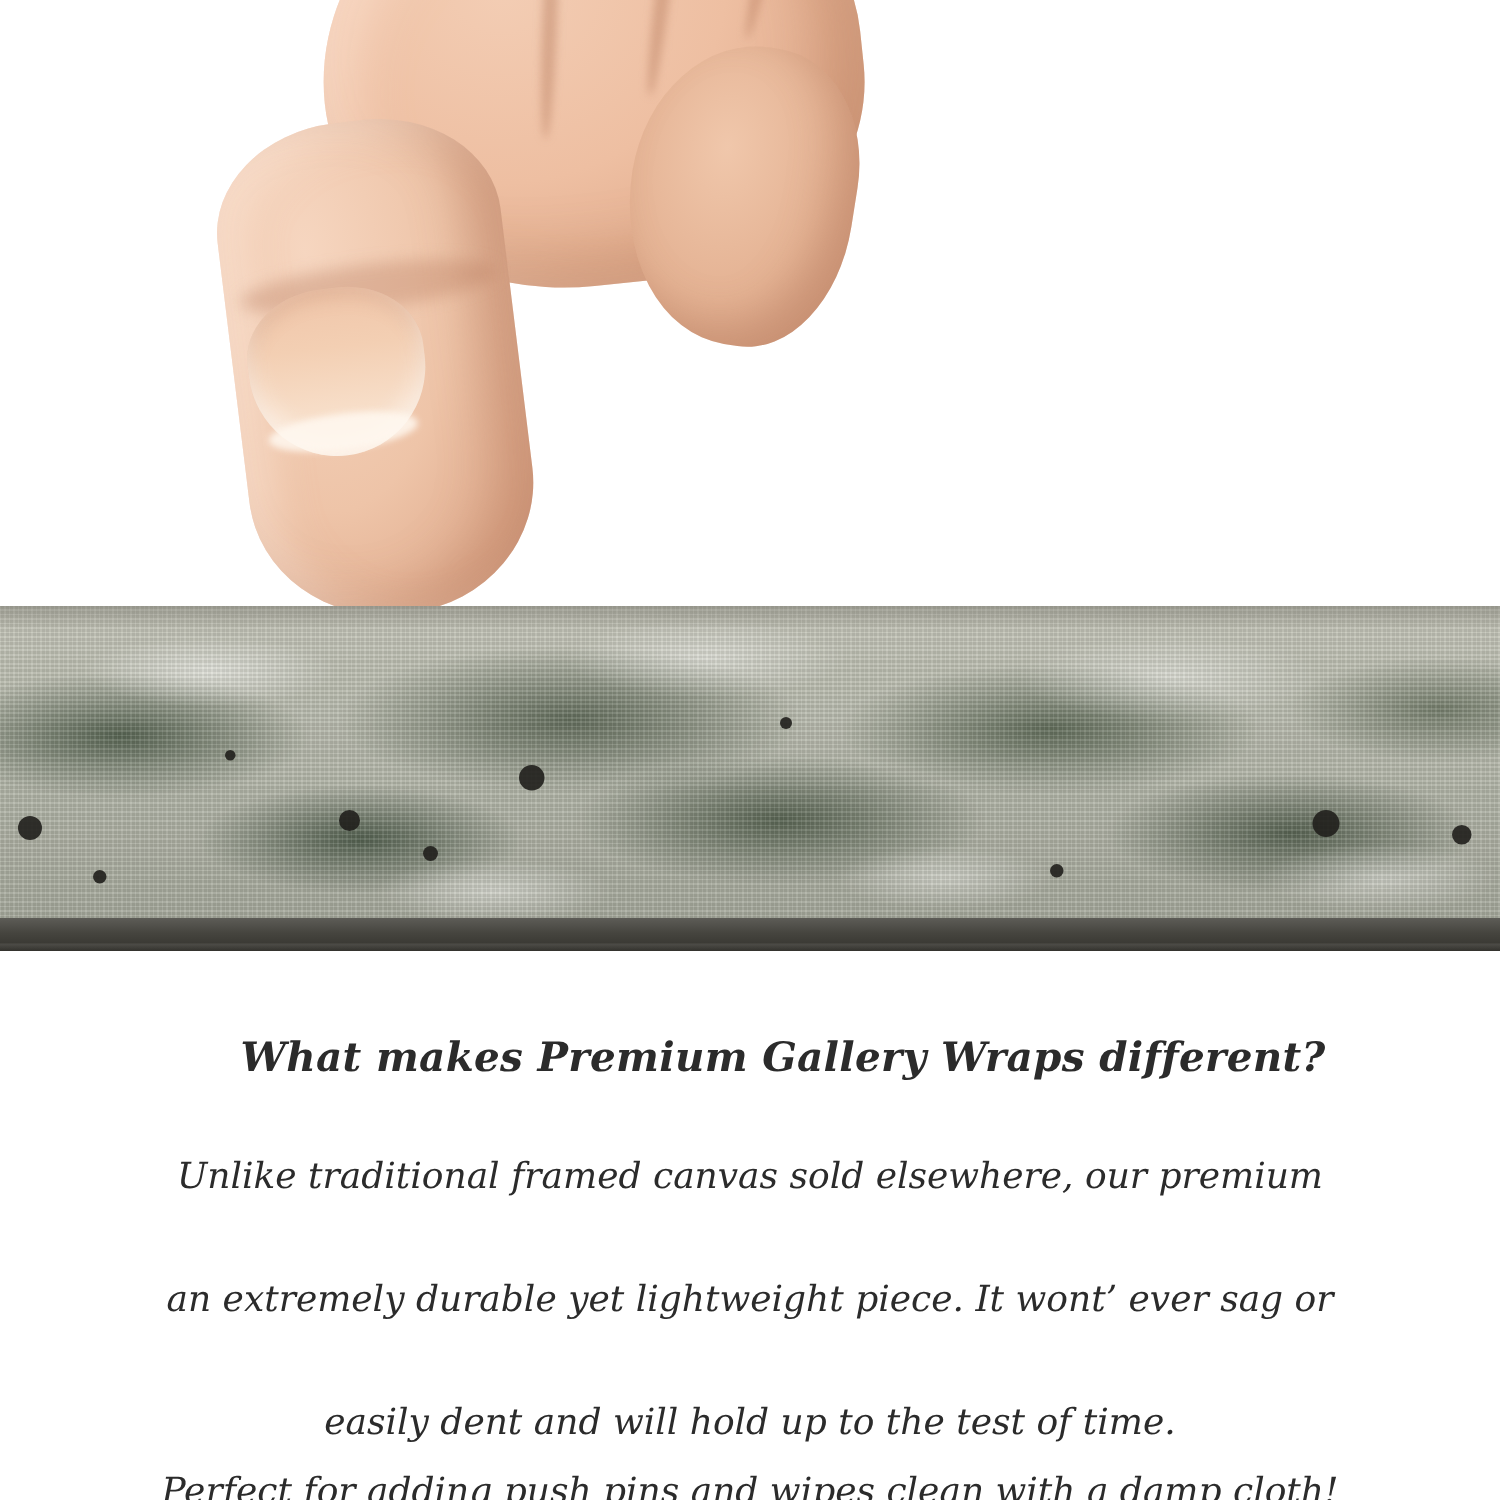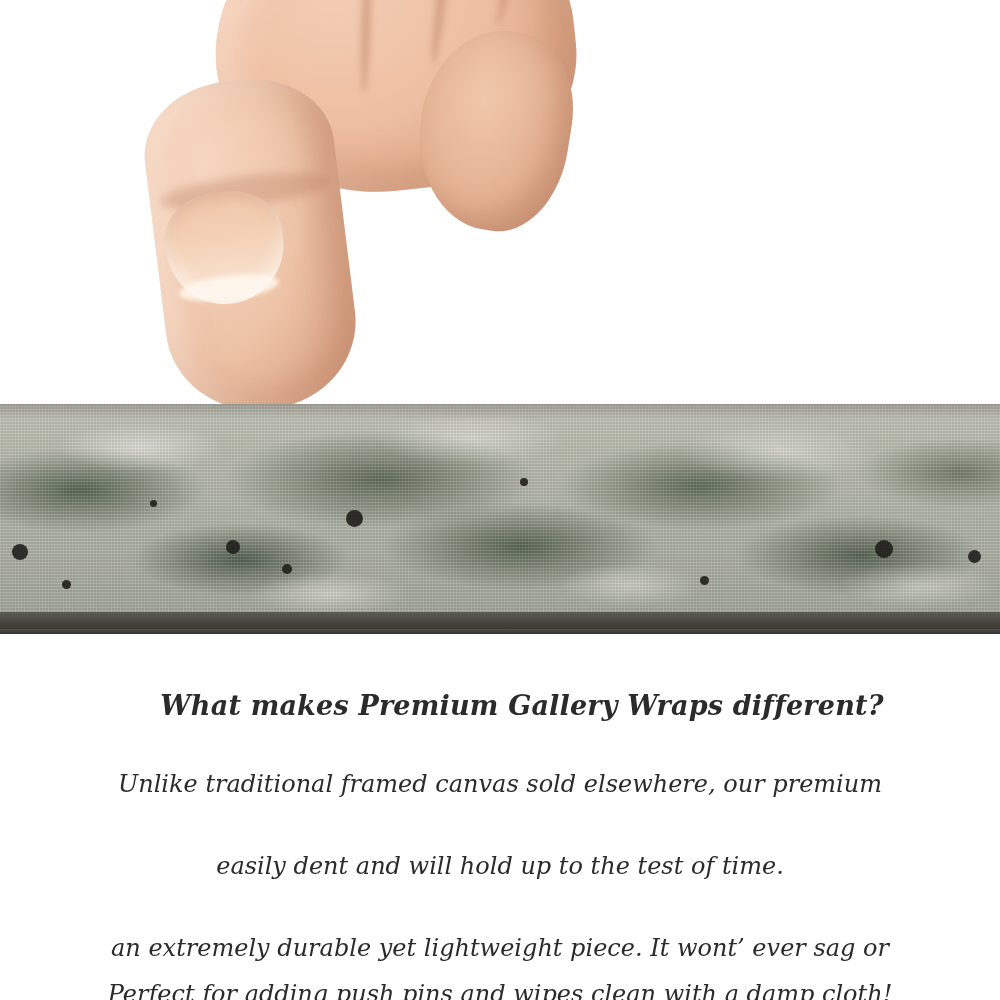--- a/index.html
+++ b/index.html
@@ -266,18 +266,18 @@
       <div class="speck" style="left:700px;top:172px;width:9px;height:9px;"></div>
       <div class="speck" style="left:150px;top:96px;width:7px;height:7px;"></div>
     </div>
 
     <div class="strip-edge"></div>
   </div>
 
   <div class="caption">
     <div class="headline">What makes Premium Gallery Wraps different?</div>
     <div class="line">Unlike traditional framed canvas sold elsewhere, our premium</div>
+    <div class="line">an extremely durable yet lightweight piece. It wont’ ever sag or</div>
     <div class="line">easily dent and will hold up to the test of time.</div>
-    <div class="line">an extremely durable yet lightweight piece. It wont’ ever sag or</div>
     <div class="line last">Perfect for adding push pins and wipes clean with a damp cloth!</div>
   </div>
 
 </div>
 
 </body></html>

